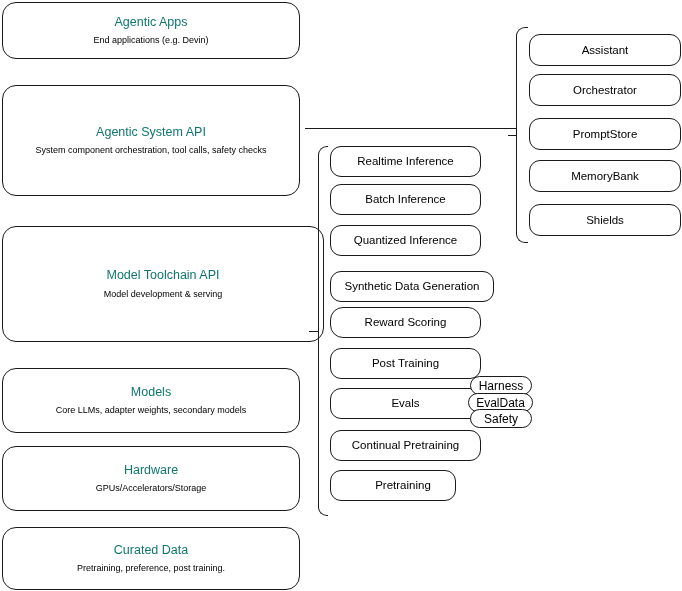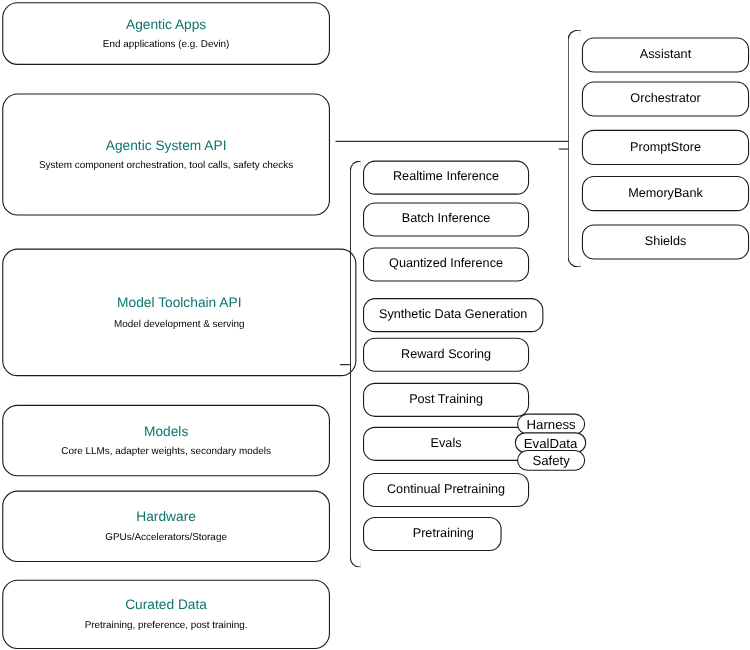--- a/index.html
+++ b/index.html
@@ -128,21 +128,21 @@
   </div>
   <div class="node chip" style="left:330px; top:184px; width:151px; height:31px;">
     <span>Batch Inference</span>
   </div>
   <div class="node chip" style="left:330px; top:225px; width:151px; height:31px;">
     <span>Quantized Inference</span>
   </div>
   <div class="node chip" style="left:330px; top:257px; width:164px; height:31px;margin-top:14px;">
     <span>Synthetic Data Generation</span>
   </div>
-  <div class="node chip" style="left:330px; top:307px; width:151px; height:31px;">
+  <div class="node chip" style="left:330px; top:307px; width:151px; height:31px;border-radius:13px;">
     <span>Reward Scoring</span>
   </div>
   <div class="node chip" style="left:330px; top:348px; width:151px; height:31px;">
     <span>Post Training</span>
   </div>
   <div class="node chip" style="left:330px; top:388px; width:151px; height:31px;text-align:right;">
     <span>Evals</span>
   </div>
   <div class="node chip" style="left:330px; top:430px; width:151px; height:31px;">
     <span>Continual Pretraining</span>

